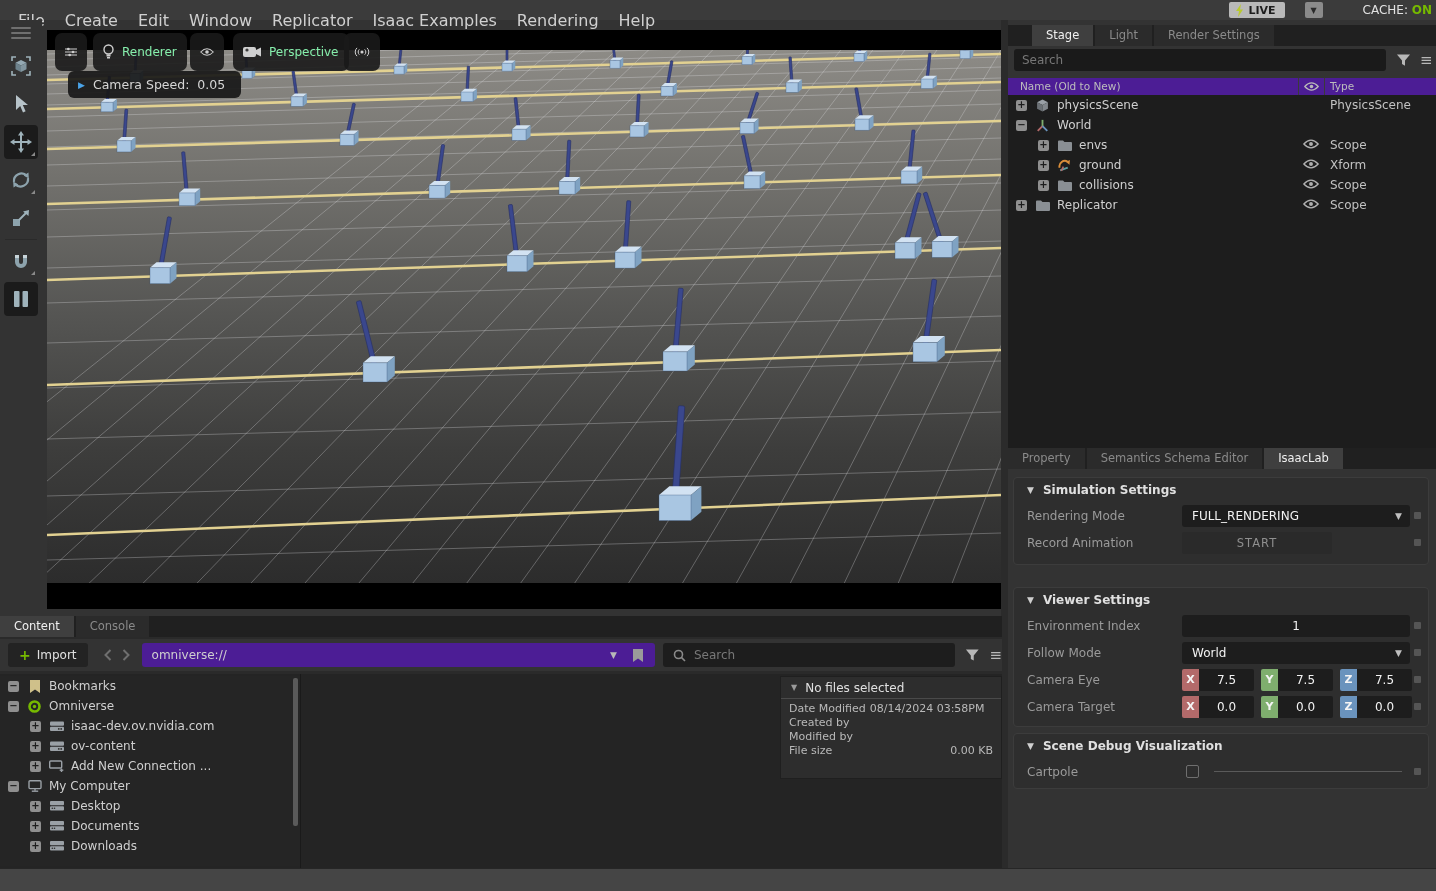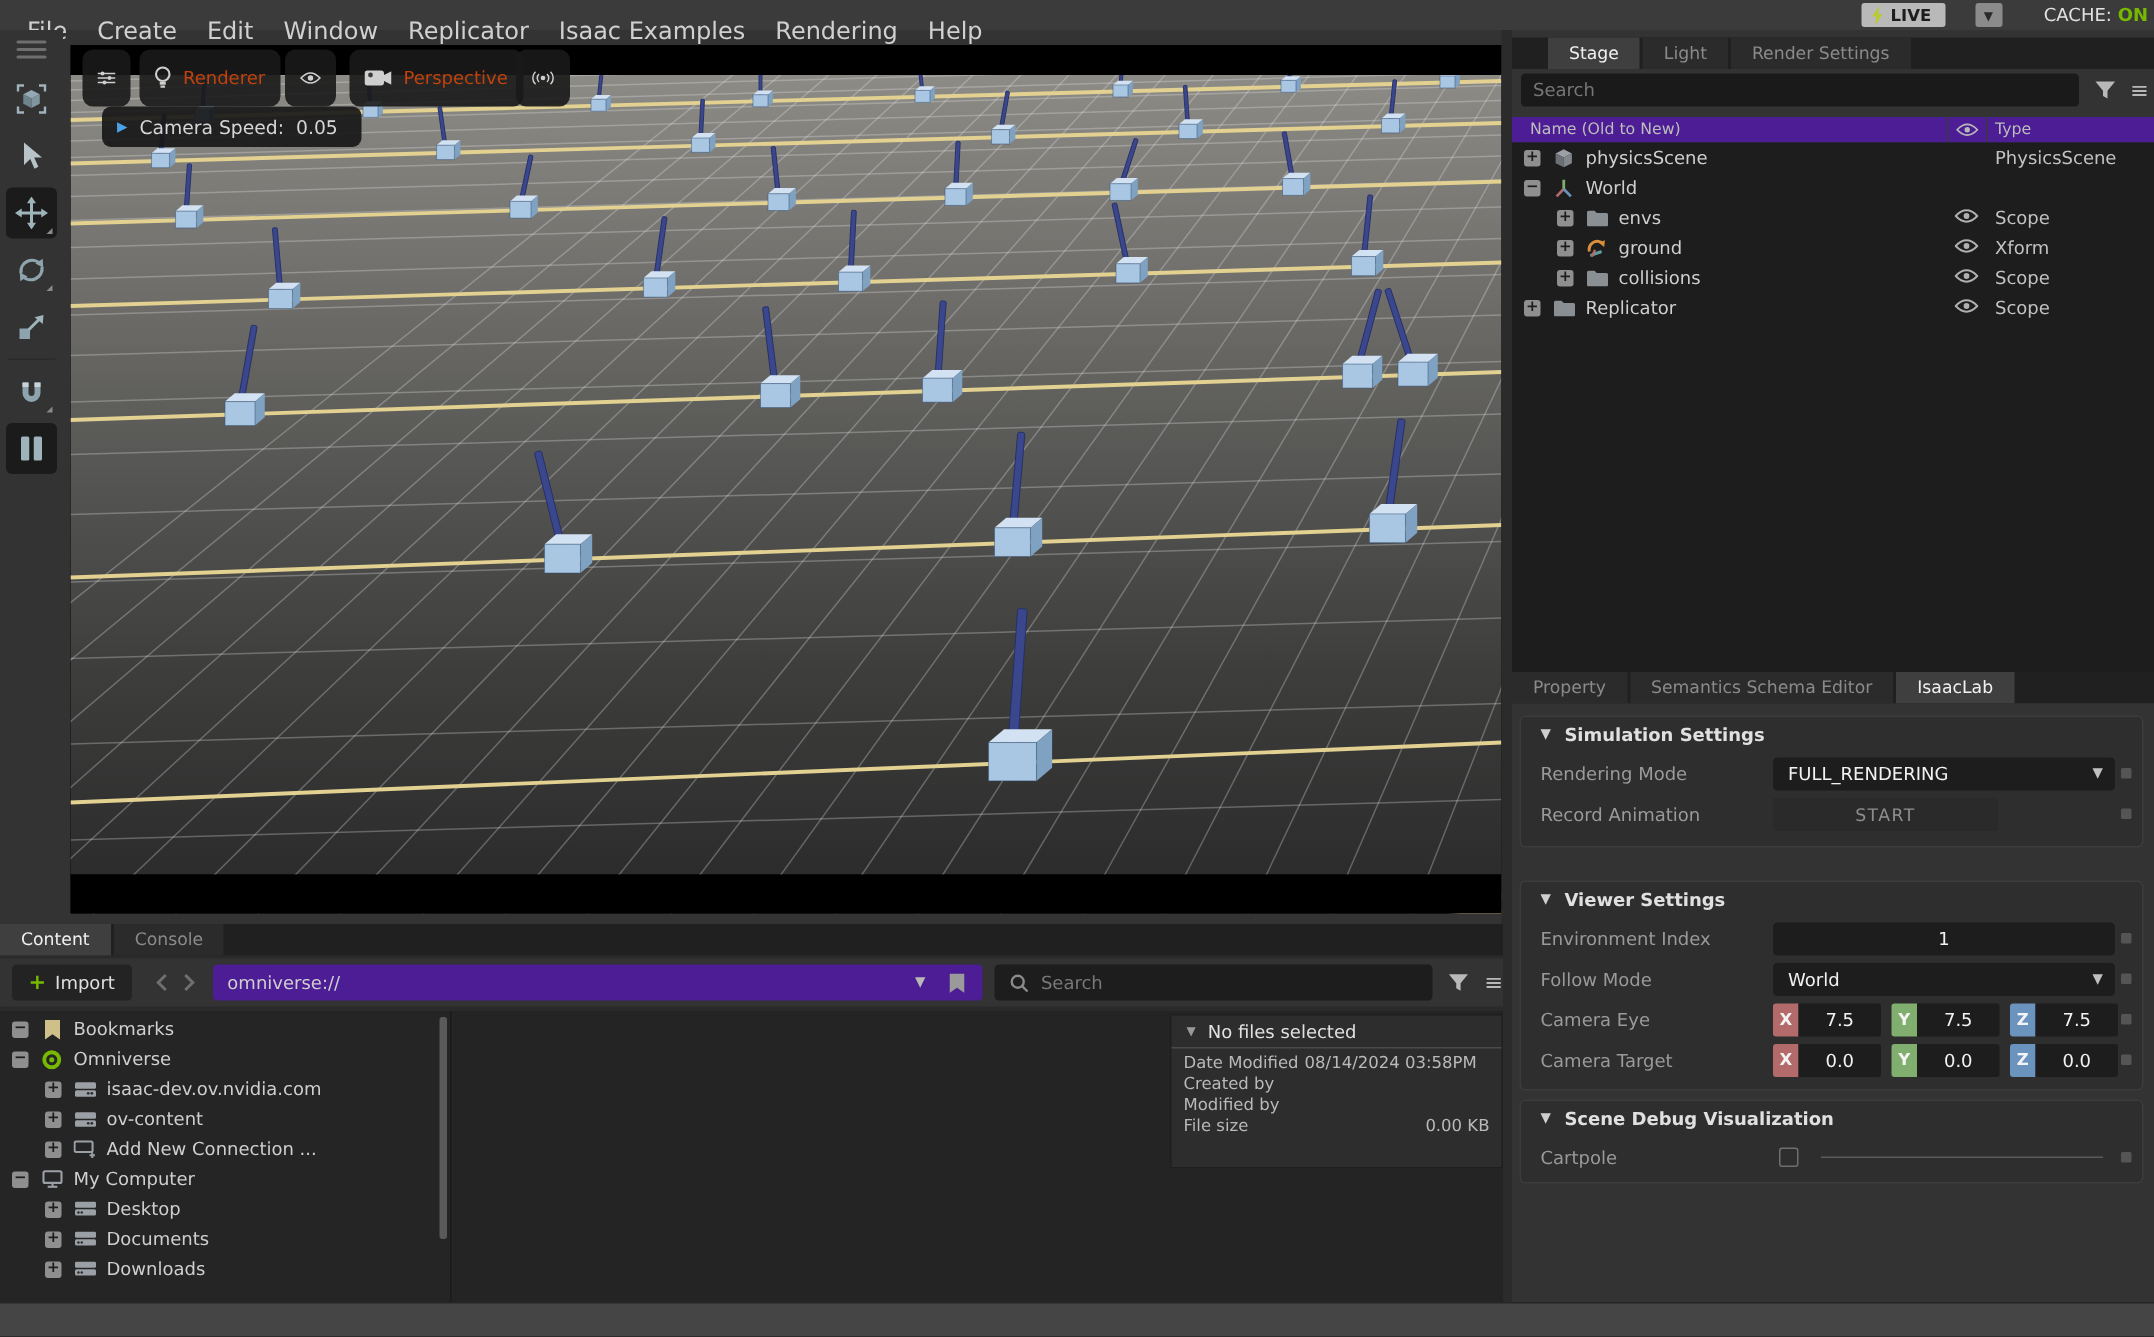--- a/index.html
+++ b/index.html
@@ -7,35 +7,35 @@
   body { font-family:"DejaVu Sans","Liberation Sans",sans-serif; font-size:12px; color:#ccc; }
   .app { position:relative; width:1436px; height:891px; background:#333; overflow:hidden; }
 
   
   .menubar { position:absolute; left:0; top:0; width:1436px; height:20px; background:#3b3b3b; display:flex; align-items:center; }
   .menu-items { display:flex; align-items:center; padding-left:8px; }
   .menu-items span { padding:0 10px; color:#d0d0d0; font-size:16px; cursor:default;margin-top:21px; }
   .menubar-right { position:absolute; right:4px; top:0; height:20px; display:flex; align-items:center; gap:20px; }
   .live-btn { display:flex; align-items:center; gap:4px; background:#b9b9b9; color:#1d1d1d; font-weight:bold; font-size:11px; padding:1px 9px 1px 6px; border-radius:2px; height:16px; }
   .live-caret { width:18px; height:16px; background:#8b8b8b; border-radius:2px; color:#2a2a2a; font-size:8px; display:flex; align-items:center; justify-content:center; }
-  .cache { margin-left:8px; color:#e2e2e2; font-size:12px; }
+  .cache { margin-left:20px; color:#e2e2e2; font-size:12px; }
   .cache b { color:#76b900; font-weight:bold; }
 
   
   .ltoolbar { position:absolute; left:0; top:20px; width:42px; height:596px; background:#333; }
   .lgrip { margin:7px 11px 10px 11px; }
   .lgrip div { height:2px; background:#6f6f6f; margin-bottom:3px; border-radius:1px; }
   .ltool { width:34px; height:34px; margin:4px; display:flex; align-items:center; justify-content:center; border-radius:4px; position:relative; }
   .ltool.active { background:#1b1b1b; }
   .ltool.corner:after { content:""; position:absolute; right:3px; bottom:3px; border-left:4px solid transparent; border-bottom:4px solid #8a8a8a; }
   .ldivider { height:1px; background:#2a2a2a; margin:3px 5px; }
 
   
   .viewport { position:absolute; left:47px; top:30px; width:954px; height:579px; background:#000; }
-  .vpill { position:absolute; height:38px; background:rgba(26,26,26,0.9); border-radius:7px; display:flex; align-items:center; gap:8px; padding:0 10px; color:#c2410c; font-size:12px; }
+  .vpill { position:absolute; height:38px; background:rgba(26,26,26,0.9); border-radius:7px; display:flex; align-items:center; gap:8px; padding:0 10px; color:#86efac; font-size:12px; }
   .vtooltip { position:absolute; left:21px; top:41px; height:27px; background:rgba(24,24,24,0.92); border-radius:6px; display:flex; align-items:center; gap:8px; padding:0 16px 0 10px; color:#d6d6d6; font-size:12.5px; }
   .tri-blue { color:#4aa3e8; font-size:9px; }
 
   
   .rpanel { position:absolute; left:1008px; top:20px; width:428px; height:848px; background:#333; }
   .tabstrip { position:absolute; left:0; width:428px; height:21px; background:#202020; display:flex; gap:2px; }
   .tab { padding:3px 14px 0 14px; font-size:11.5px; color:#8a8a8a; background:#2b2b2b; height:21px; }
   .tab.active { background:#3f3f3f; color:#f0f0f0; }
   .stage-search-row { position:absolute; left:0; top:27px; width:428px; height:26px; display:flex; align-items:center; }
   .search-field { background:#1a1a1a; border-radius:3px; height:22px; display:flex; align-items:center; color:#777; padding:0 8px; font-size:12px; }

